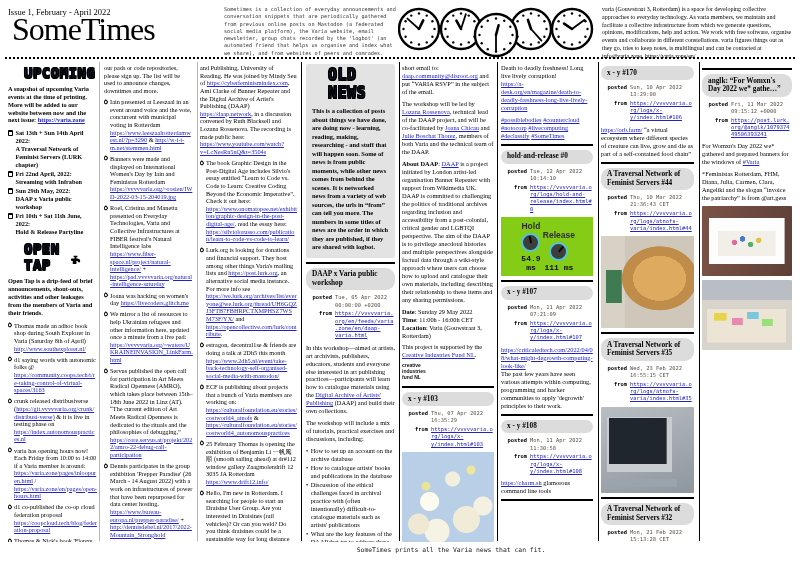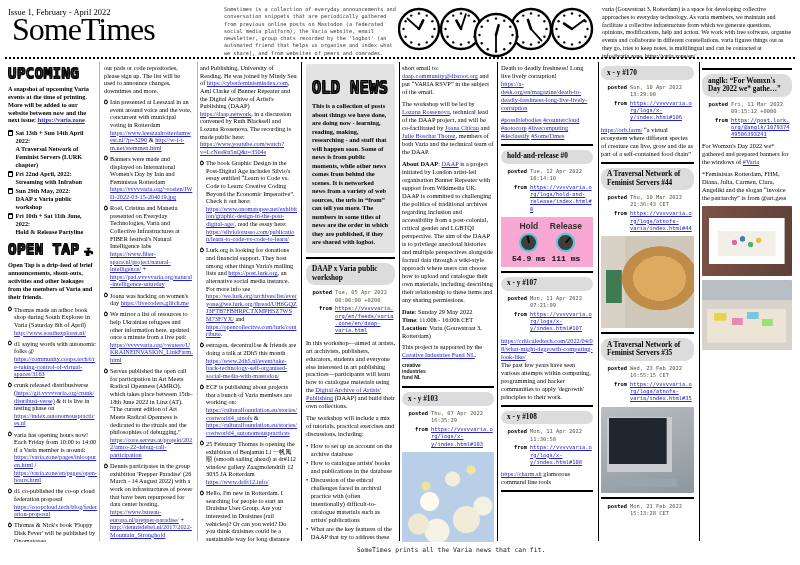--- a/index.html
+++ b/index.html
@@ -21,37 +21,37 @@
 #c2{left:104px;width:89px}
 #c3{left:200px;width:97px}
 #c4{left:306px;width:89px}
 #c5{left:402px;width:92px}
 #c6{left:501px;width:92px}
 #c7{left:601px;width:93px}
 #c8{left:702px;width:90px}
 .vrule{position:absolute;top:62px;height:479px;width:1px;background:#000}
 .vrule.light{background:#b5b5b5}
 
-.outhead{font-family:"DejaVu Sans Mono",monospace;font-weight:normal;font-size:14px;letter-spacing:.5px;color:#737373;
+.outhead{font-family:"DejaVu Sans Mono",monospace;font-weight:bold;font-size:14px;letter-spacing:.5px;color:#0f172a;
  -webkit-text-stroke:.9px #000;
  text-shadow:-.7px -.7px 0 #000,.7px -.7px 0 #000,-.7px .7px 0 #000,.7px .7px 0 #000;
- margin:1px 0 4px;display:flex;align-items:center;gap:4px}
+ margin:1px 16px 4px;display:flex;align-items:center;gap:4px}
 .outhead.on{font-size:15px;margin-bottom:5px}
 
 .intro{font-weight:bold;font-size:6.3px;line-height:1.25;margin-bottom:5px}
 .tapcont,.tapitem{font-size:6.25px;line-height:1.22;margin-bottom:3.5px}
 .tapitem{display:flex;gap:2.5px}
 .tapitem .ttx{flex:1}
 .drop{flex:0 0 auto;width:3.6px;height:3.6px;border:.8px solid #000;border-radius:0 50% 50% 50%;transform:rotate(45deg);margin-top:1.5px}
 .events{margin-bottom:6px}
 .event{display:flex;gap:2.5px;margin-bottom:1.5px;font-size:6.25px;line-height:1.25;font-weight:bold}
 .calico{flex:0 0 auto;width:5px;height:6px;border:.8px solid #000;border-top-width:2px;margin-top:1px;border-radius:1px}
 .tapico{width:11px;height:11px;flex:0 0 auto}
 
-.oldnews{background:#e3e3e3;border-radius:2px;padding:14px 6px 6px;margin-bottom:3px}
+.oldnews{background:#e3e3e3;border-radius:2px;padding:1px 6px 6px;margin-bottom:3px}
 .onbody{font-weight:bold;font-size:6.45px;line-height:1.32}
 .hr{height:2px;background:#000;margin:4px 0}
 .pill{background:#dcdcdc;border-radius:9px;padding:2.5px 6px;font-weight:bold;font-size:7.3px;line-height:1.2;margin:2px 0 4px}
 .meta{font-family:"DejaVu Sans Mono",monospace;font-size:5.4px;line-height:1.35;margin-bottom:4px}
 .mrow{display:flex;gap:3px;margin-bottom:1.5px}
 .mlab{flex:0 0 26px;text-align:right;color:#000;font-weight:bold}
 .mval{color:#5a5147;overflow-wrap:anywhere;flex:1}
 .np{font-size:6.35px;line-height:1.26;margin-bottom:4px}
 .nbul{margin-bottom:4px}
 .nbul .bi{display:flex;gap:2.5px;font-size:6.35px;line-height:1.25;margin-bottom:1px}
@@ -91,21 +91,21 @@
  linear-gradient(#f2efe8 0 0) 50% 55%/64% 36% no-repeat,
  linear-gradient(#fdfdfd 0 0) 50% 48%/84% 66% no-repeat,
  linear-gradient(100deg,#7c5246,#5d4038)}
 .img-table{background:
  linear-gradient(#e8d44a 0 0) 15% 52%/14% 11% no-repeat,
  linear-gradient(#e88ab0 0 0) 38% 60%/12% 10% no-repeat,
  linear-gradient(#7ac8e0 0 0) 58% 50%/13% 10% no-repeat,
  linear-gradient(#9ae07a 0 0) 76% 62%/12% 10% no-repeat,
  linear-gradient(#ece4d4 0 0) 50% 78%/88% 48% no-repeat,
  linear-gradient(180deg,#b8bec4 0 28%,#d8d4cc 28% 100%)}
-.img-holdrel{display:flex;justify-content:space-around;align-items:flex-end;background:#f9a8d4;padding:4px 9px;margin:2px 0 4px}
+.img-holdrel{display:flex;justify-content:space-around;align-items:flex-end;background:#84cc16;padding:4px 18px;margin:2px 0 4px}
 .knob{text-align:center}
 .kl{font-family:"Liberation Sans","DejaVu Sans",sans-serif;font-weight:bold;font-size:8.5px;color:#2e2e2e}
 .kc{width:19px;height:19px;margin:2px auto;border-radius:50%;background:#3d3d3d;border:2.5px solid #52c5d8;position:relative}
 .kc::after{content:"";position:absolute;left:46%;top:8%;width:2px;height:44%;background:#0a0a0a;transform-origin:50% 100%;transform:rotate(-12deg)}
 .knob:nth-child(2) .kc::after{transform:rotate(40deg)}
 .kv{font-family:Liberation Mono, monospace;font-weight:bold;font-size:8px;color:#0d0d0d}
 
 .footer{position:absolute;left:306px;width:290px;top:546px;text-align:center;font-family:"DejaVu Sans Mono",monospace;font-size:6.4px;color:#222}
 </style>
 </head>
@@ -499,20 +499,21 @@
           </div>
           <div class="mrow">
             <span class="mlab">from</span>
             <span class="mval"><span class="lnk">https://vvvvvaria.org/logs/atnofs-varia/index.html#35</span></span>
           </div>
         </div>
         <div class="pimg img-laptop" style="height: 86px;"></div>
       </div>
       <div class="hr"></div>
       <div class="card">
+        <div class="pill">A Traversal Network of Feminist Servers #32</div>
         <div class="meta">
           <div class="mrow">
             <span class="mlab">posted</span>
             <span class="mval">Mon, 21 Feb 2022<br>15:13:28 CET</span>
           </div>
         </div>
       </div>
     </div>
   <div class="col newscol" id="c8">
       <div class="hr"></div>

